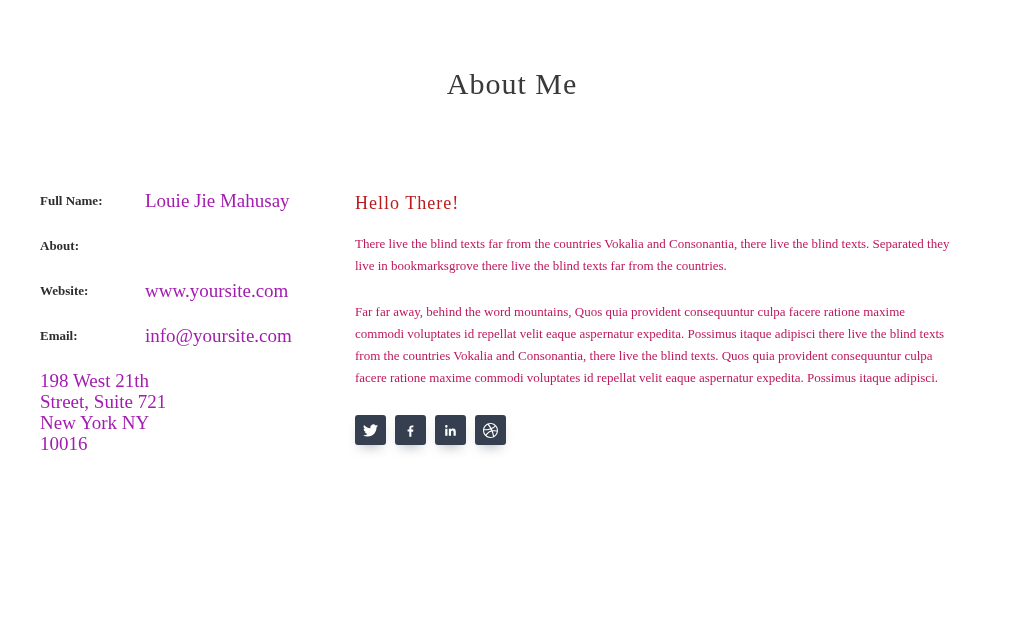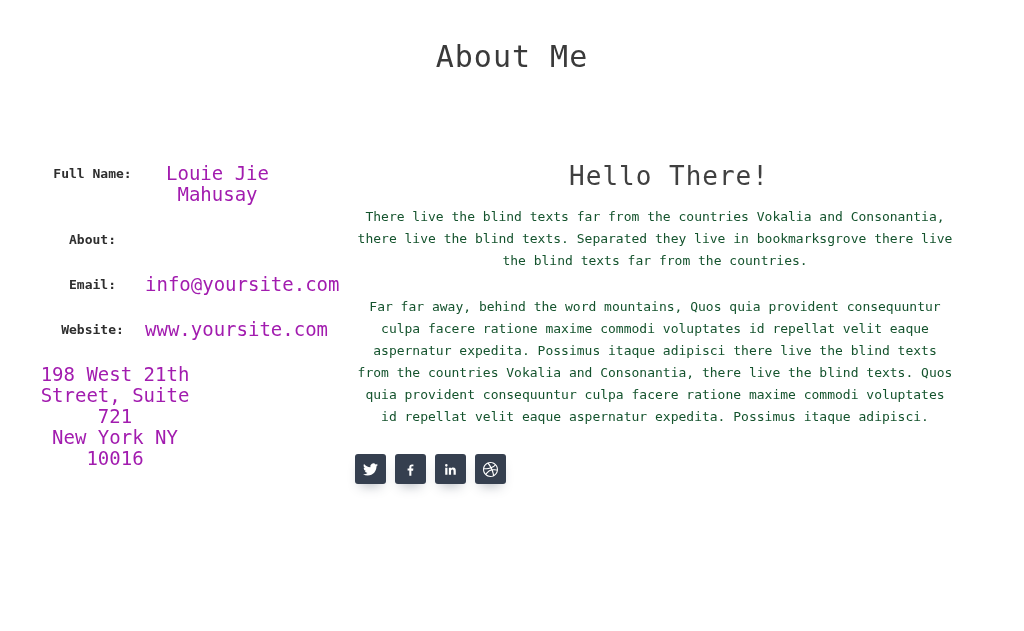--- a/index.html
+++ b/index.html
@@ -6,36 +6,36 @@
   html, body {
     width: 1024px;
     height: 631px;
     background: #ffffff;
     font-family: "DejaVu Sans Mono", "Liberation Mono", monospace;
     overflow: hidden;
   }
   .page {
     width: 1024px;
     height: 518px;
-    padding-top: 37px;
+    padding-top: 64px;
+    font-family: Liberation Serif, serif;
   }
   .page-title {
     text-align: center;
     font-size: 30px;
     line-height: 40px;
     font-weight: 500;
     color: #3a3a3a;
     letter-spacing: 1px;
   }
   .content {
     display: flex;
     margin-top: 86px;
     padding-left: 40px;
     padding-right: 40px;
-    text-align: center;
   }
   
   .contact-col {
     width: 250px;
     flex: 0 0 250px;
     margin-right: 65px;
   }
   .info-row {
     display: flex;
     margin-bottom: 24px;
@@ -54,32 +54,31 @@
     color: #a21caf;
     white-space: pre-line;
     width: 150px;
   }
   
   .bio-col {
     width: 600px;
     flex: 0 0 600px;
   }
   .greeting {
-    font-size: 26px;
+    font-size: 18px;
     line-height: 26px;
     font-weight: 500;
-    color: #404040;
+    color: #b91c1c;
     letter-spacing: 1px;
     margin-bottom: 17px;
-    margin-left: 28px;
   }
   .bio-paragraph {
     font-size: 13px;
     line-height: 22px;
-    color: #14532d;
+    color: #be185d;
     margin-bottom: 24px;
   }
   .social-row {
     display: flex;
     gap: 9px;
     margin-top: 26px;
   }
   .social-link {
     width: 31px;
     height: 30px;
@@ -109,26 +108,26 @@
 
     <aside class="contact-col">
       <div class="info-row">
         <div class="info-label">Full Name:</div>
         <div class="info-value">Louie Jie Mahusay</div>
       </div>
       <div class="info-row">
         <div class="info-label">About:</div>
       </div>
       <div class="info-row">
+        <div class="info-label">Website:</div>
+        <div class="info-value">www.yoursite.com</div>
+      </div>
+      <div class="info-row">
         <div class="info-label">Email:</div>
         <div class="info-value">info@yoursite.com</div>
-      </div>
-      <div class="info-row">
-        <div class="info-label">Website:</div>
-        <div class="info-value">www.yoursite.com</div>
       </div>
       <div class="info-row">
         <div class="info-value">198 West 21th
 Street, Suite 721
 New York NY 10016</div>
       </div>
     </aside>
 
     <main class="bio-col">
       <h2 class="greeting">Hello There!</h2>

